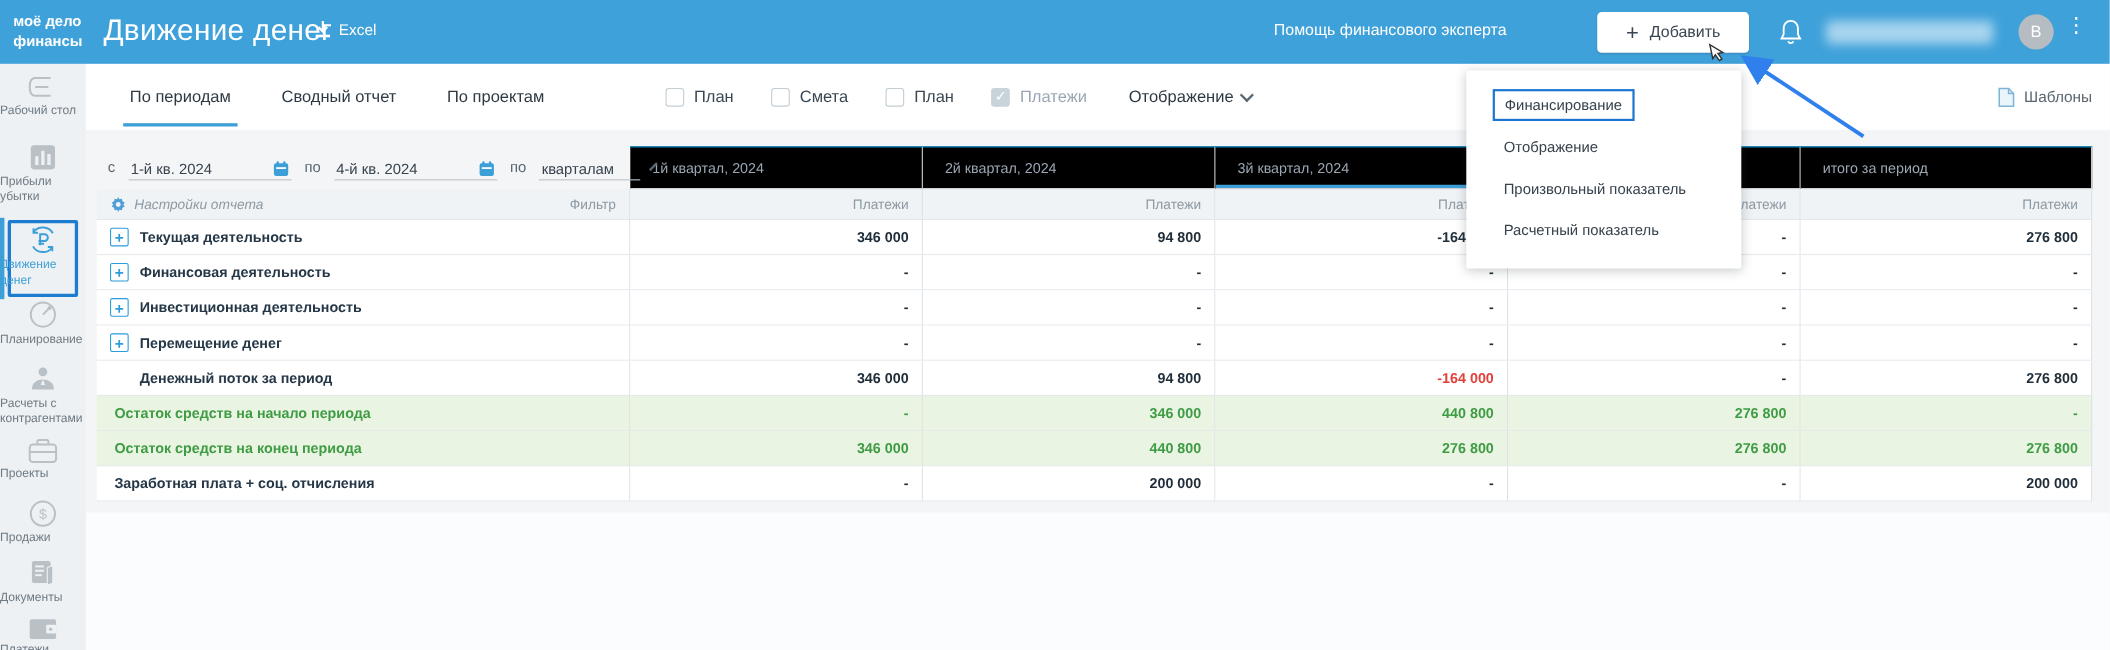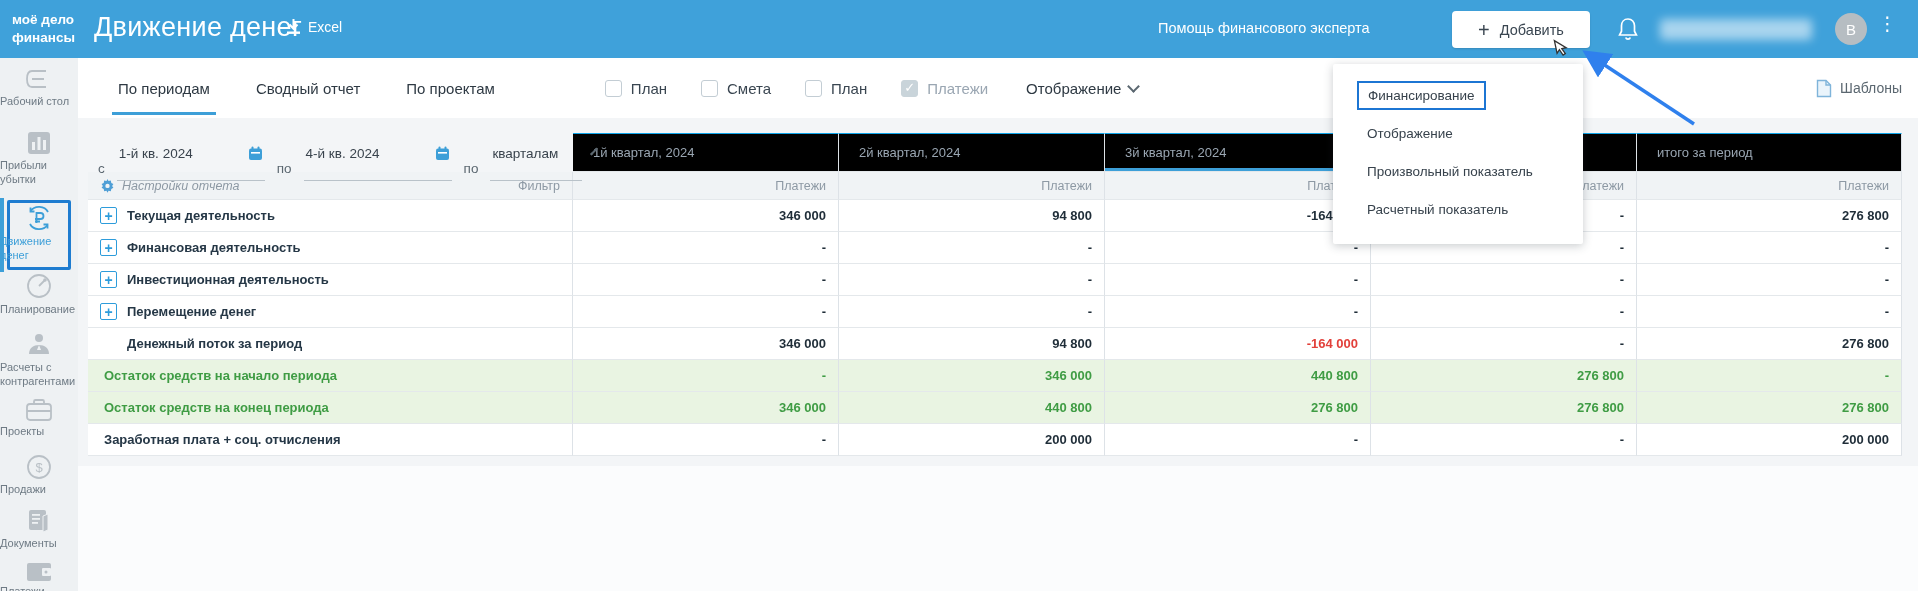--- a/index.html
+++ b/index.html
@@ -41,21 +41,21 @@
   .cb.checked .box { background:#c9d4da; border-color:#c9d4da; position:relative; }
   .cb.checked .box:after { content:"✓"; position:absolute; left:2px; top:-1px; color:#fff; font-size:13px; }
   .cb.disabled { color:#9aa6b2; }
   .display-toggle { display:flex; align-items:center; gap:8px; font-size:15px; color:#2e3943; cursor:pointer; margin-left:4px; }
   .chev { width:9px; height:9px; border-right:2px solid #5b6770; border-bottom:2px solid #5b6770; transform:rotate(45deg); margin-top:-4px; }
   .templates { margin-left:auto; margin-right:16px; display:flex; align-items:center; gap:8px; font-size:14px; color:#5b6770; cursor:pointer; }
 
   
   .zone { position:absolute; left:78px; top:118px; width:1840px; height:348px; background:#f3f5f7; }
   .filters { position:absolute; left:98px; top:144px; display:flex; align-items:flex-end; gap:12px; font-size:13.5px; color:#5b6770; z-index:2; }
-  .fld { display:flex; align-items:center; justify-content:space-between; border-bottom:1px solid #b9c2c9; padding:2px 2px 19px 2px; color:#39434d;gap:35px; }
+  .fld { display:flex; align-items:center; justify-content:space-between; border-bottom:1px solid #b9c2c9; padding:2px 2px 2px 2px; color:#39434d;gap:35px; }
   .fld.date { width:148px; }
   .fld.sel { width:92px; }
   .fld .chev { border-color:#5b6770; }
 
   .tbl { position:absolute; left:88px; top:133px; width:1814px; display:grid; grid-template-columns:485px 266px 266px 266px 266px 265px; z-index:1; }
   .cell { border-right:1px solid #dde2e7; border-bottom:1px solid #e4e8eb; display:flex; align-items:center; }
   .hrow { height:39px; }
   .hcell { background:#000000; border-top:1px solid #0ea5e9; color:#9aa6b2; font-size:13px; padding-left:20px; }
   .hcell.first { background:transparent; border:none; }
   .hcell.current { box-shadow:inset 0 -3px 0 #3d9fd8; }

